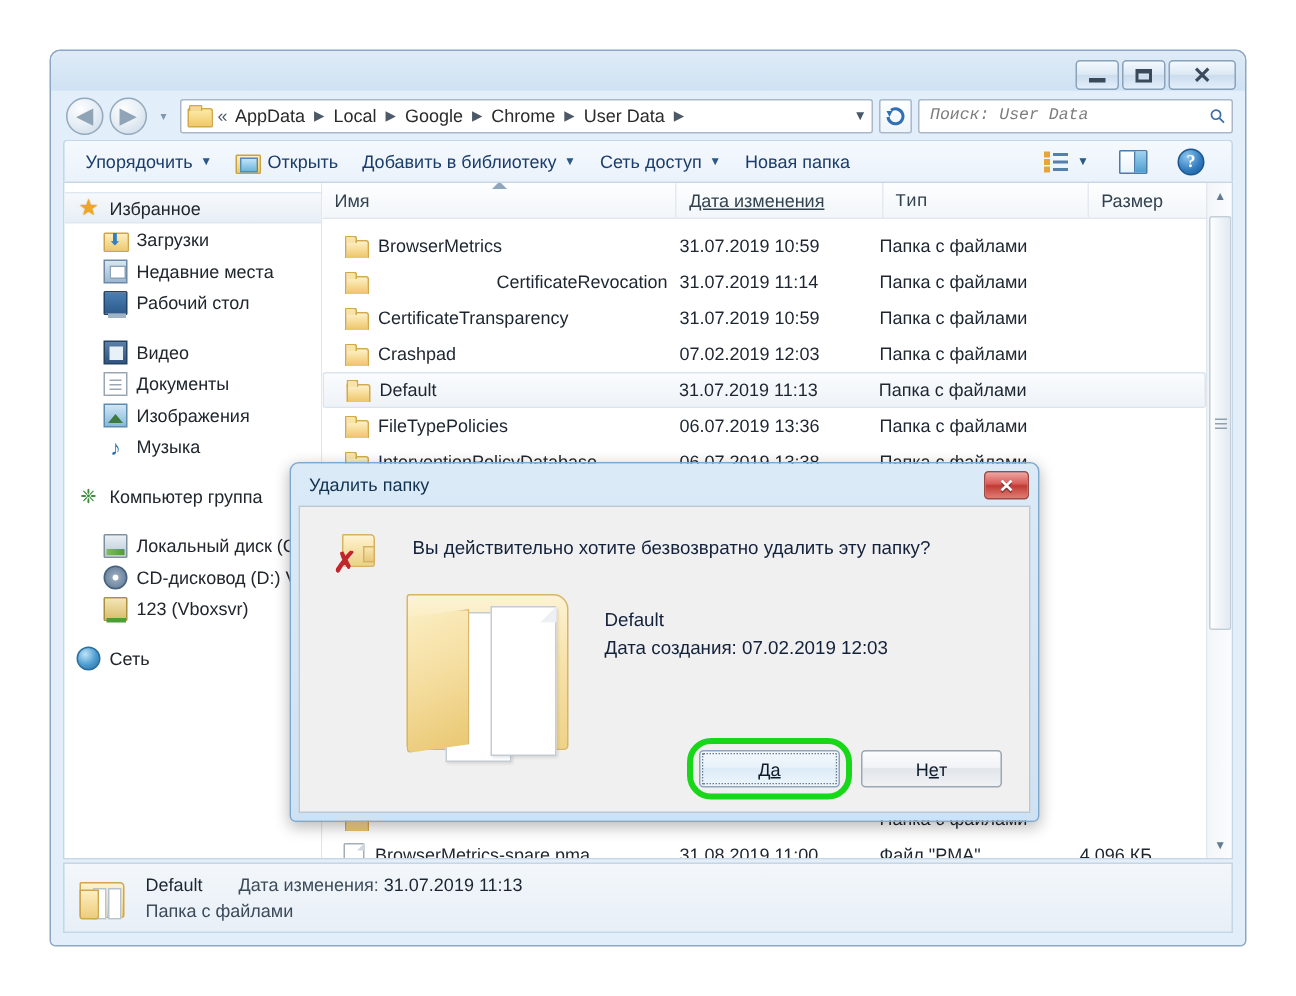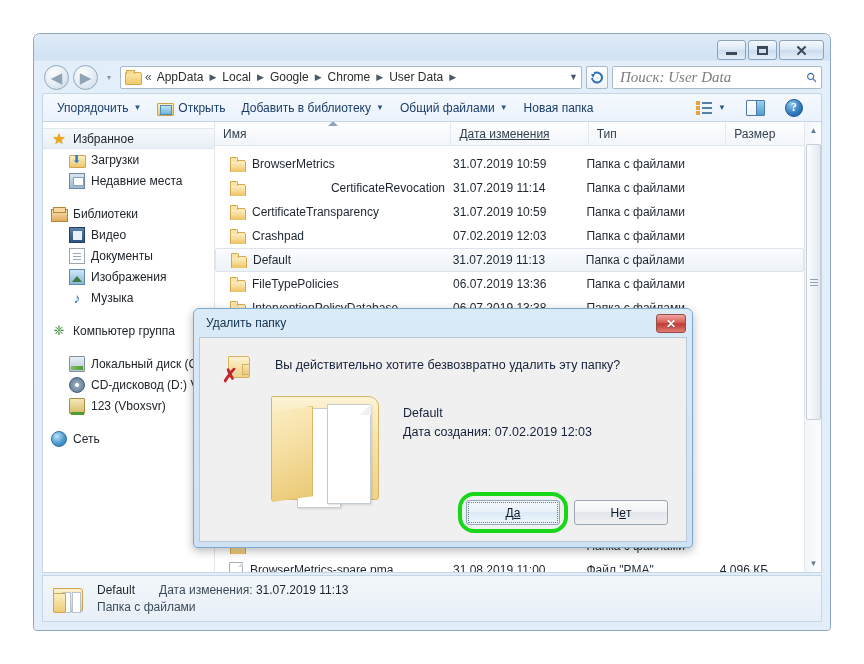--- a/index.html
+++ b/index.html
@@ -115,22 +115,22 @@
     background: linear-gradient(180deg,#ffffff,#eef4fa);
     display:flex; align-items:center; justify-content:center;
     color:#2e6fb5; font-size: 13px;
   }
   .searchbox {
     width: 210px; height: 23px;
     background:#fff; border:1px solid #a9b9c9; border-radius:2px;
     display:flex; align-items:center; padding: 0 4px 0 7px;
     position: relative;
   }
-  .searchbox .ph { font-size: 15px; color:#7d7d7d; font-style: italic; flex:1;
-                   font-family:Liberation Serif, serif; }
+  .searchbox .ph { font-size: 11px; color:#7d7d7d; font-style: italic; flex:1;
+                   font-family:Liberation Mono, monospace; }
   .searchbox .mag { color:#3b6ea5; font-size: 13px; transform: rotate(-45deg); }
 
   
   .cmdbar {
     position:absolute; left: 8px; top: 59px; right: 8px; height: 28px;
     background: linear-gradient(180deg,#f4f9fd 0%, #eaf2fb 100%);
     border:1px solid #c5d6e6; border-bottom: none;
     border-radius: 3px 3px 0 0;
     display:flex; align-items:center;
     padding: 0 6px;
@@ -548,21 +548,21 @@
       </div>
       <div class="cmd">
         <span class="cmd-icon-open"></span>
         <span>Открыть</span>
       </div>
       <div class="cmd">
         <span>Добавить в библиотеку</span>
         <span class="caret">▼</span>
       </div>
       <div class="cmd">
-        <span>Общий файлами</span>
+        <span>Сеть доступ</span>
         <span class="caret">▼</span>
       </div>
       <div class="cmd">
         <span>Новая папка</span>
       </div>
       <div class="cmdspacer"></div>
       <div class="cmd-right">
         <div class="cmd">
           <span class="vw-icon">
             <i style="left:0;top:1px;width:4px;height:4px;background:#e8a33d;"></i>
@@ -592,27 +592,27 @@
           <span>Избранное</span>
         </div>
         <div class="nav-item child">
           <span class="ico ico-folder-dl"></span>
           <span>Загрузки</span>
         </div>
         <div class="nav-item child">
           <span class="ico ico-recent"></span>
           <span>Недавние места</span>
         </div>
+        <div class="nav-item child">
+          <span class="ico ico-desktop"></span>
+          <span>Рабочий стол</span>
+        </div>
 
         <div class="nav-gap"></div>
 
-        <div class="nav-item root">
-          <span class="ico ico-lib"></span>
-          <span>Библиотеки</span>
-        </div>
         <div class="nav-item child">
           <span class="ico ico-video"></span>
           <span>Видео</span>
         </div>
         <div class="nav-item child">
           <span class="ico ico-doc"></span>
           <span>Документы</span>
         </div>
         <div class="nav-item child">
           <span class="ico ico-img"></span>
@@ -656,21 +656,21 @@
       <div class="listwrap">
 
         <div class="colhdr">
           <div class="c" style="width:250px;">
             <span class="sortmark"></span>
             <span>Имя</span>
           </div>
           <div class="c" style="width:145px;text-decoration:underline;">
             <span>Дата изменения</span>
           </div>
-          <div class="c" style="width:145px;">
+          <div class="c" style="width:145px;font-family:Liberation Mono, monospace;">
             <span>Тип</span>
           </div>
           <div class="c" style="width:100px;">
             <span>Размер</span>
           </div>
         </div>
 
         <div class="rows">
 
           <div style="height:6px;"></div>

